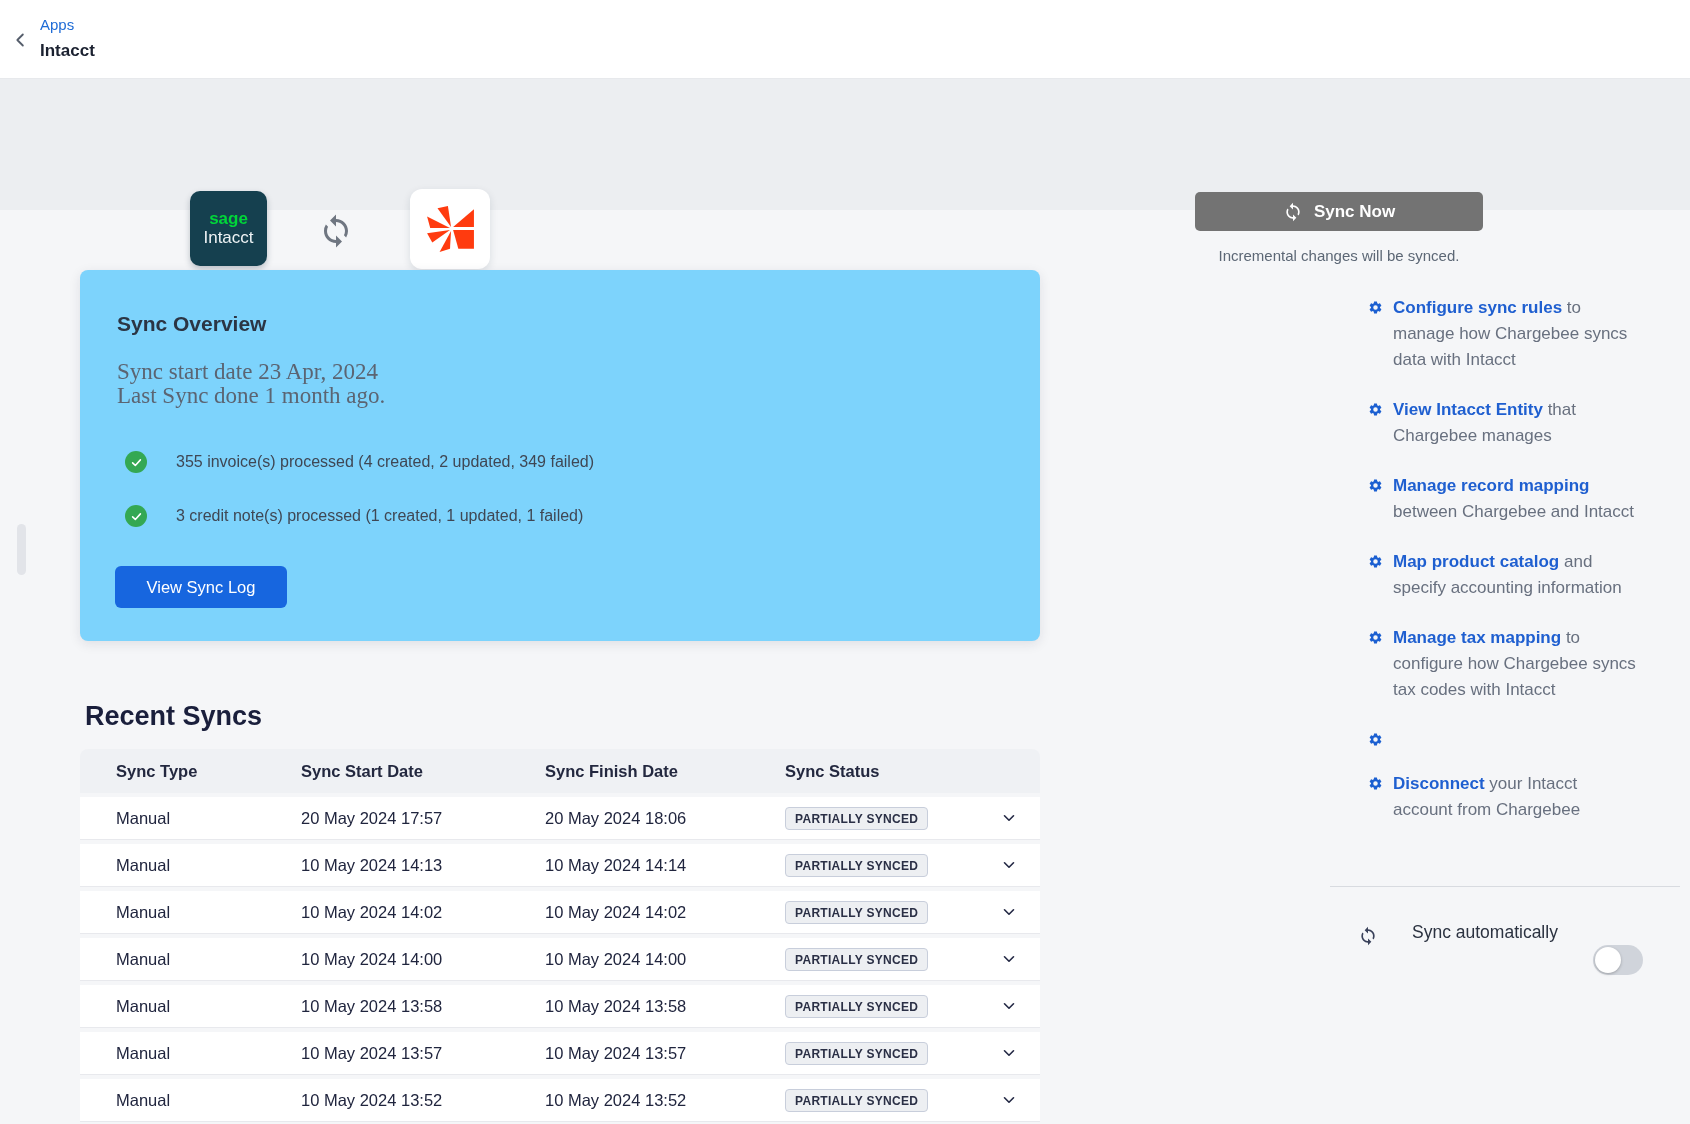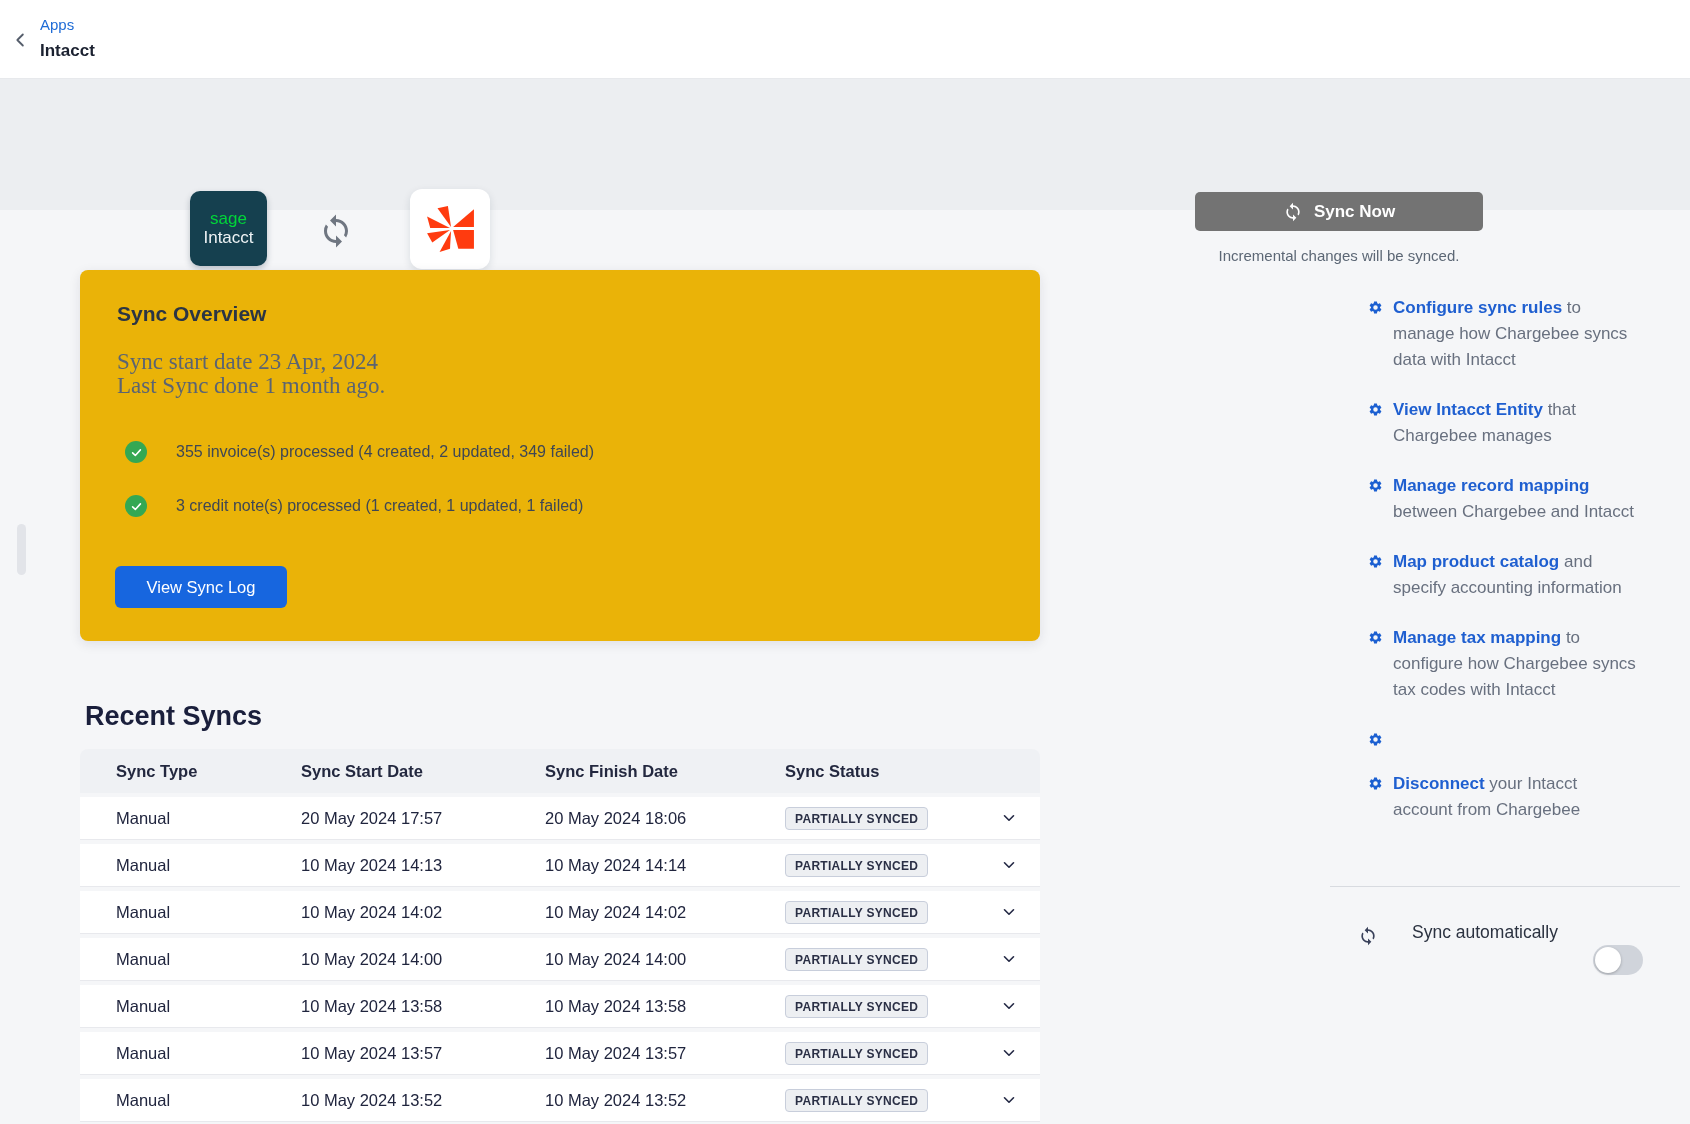--- a/index.html
+++ b/index.html
@@ -13,40 +13,40 @@
   .back-btn { left:8px; top:27px; width:26px; height:26px; display:flex;
     align-items:center; justify-content:center; cursor:pointer; color:#555d6b; }
   .crumb-apps { left:40px; top:16px; font-size:15px; color:#1e6bd6; cursor:pointer; }
   .crumb-title { left:40px; top:41px; font-size:17px; font-weight:bold; color:#1b2130; }
 
   
   .band { left:0; top:79px; width:1690px; height:131px; background:#eceef1; }
   .sage-card { left:190px; top:112px; width:77px; height:75px; border-radius:10px;
     background:#15404f; box-shadow:0 3px 6px rgba(20,40,60,.25);
     display:flex; flex-direction:column; align-items:center; justify-content:center; }
-  .sage-line1 { color:#00D639; font-weight:normal; font-size:17px; line-height:19px; }
+  .sage-line1 { color:#00D639; font-weight:bold; font-size:17px; line-height:19px; }
   .sage-line2 { color:#eef3f5; font-size:17px; line-height:20px; }
   .hdr-sync { left:318px; top:134px; width:36px; height:36px; color:#6f7681; }
   .cb-card { left:410px; top:110px; width:80px; height:80px; border-radius:12px;
     background:#ffffff; box-shadow:0 3px 8px rgba(20,40,60,.12);
     display:flex; align-items:center; justify-content:center; }
   .sync-now { left:1195px; top:113px; width:288px; height:39px; border-radius:5px;
     background:#737373; border:none; color:#ffffff; font-size:17px; font-weight:600;
     display:flex; align-items:center; justify-content:center; gap:11px; cursor:pointer;
     font-family:"Liberation Sans", sans-serif; }
   .sync-note { left:1195px; top:168px; width:288px; text-align:center;
     font-size:15px; color:#5c6775; }
 
   
   .scroll-handle { left:17px; top:524px; width:9px; height:51px; border-radius:5px;
     background:#e2e4e9; }
 
   
-  .card { left:80px; top:270px; width:960px; height:371px; background:#eab308;
-    border-radius:8px; box-shadow:0 3px 12px rgba(27,33,58,.10); padding:30px 37px; }
+  .card { left:80px; top:270px; width:960px; height:371px; background:#7dd3fc;
+    border-radius:8px; box-shadow:0 3px 12px rgba(27,33,58,.10); padding:40px 37px; }
   .card h2 { font-size:21px; font-weight:bold; color:#2b3544; margin-top:2px; }
   .ov-dates { margin-top:24px; font-size:23px; color:#5b6472; line-height:24px;font-family:Liberation Serif, serif; }
   .stats { margin-top:42px; }
   .stat-row { display:flex; align-items:center; padding-left:8px; height:24px;
     margin-bottom:30px; }
   .check-circle { width:22px; height:22px; border-radius:50%; background:#34A853;
     display:flex; align-items:center; justify-content:center; flex:0 0 22px; }
   .stat-text { margin-left:29px; font-size:16px; color:#3f4754; }
   .view-log { position:absolute; left:35px; top:296px; width:172px; height:42px;
     border-radius:6px; background:#1766DF; border:none; color:#ffffff; font-size:16.5px;

